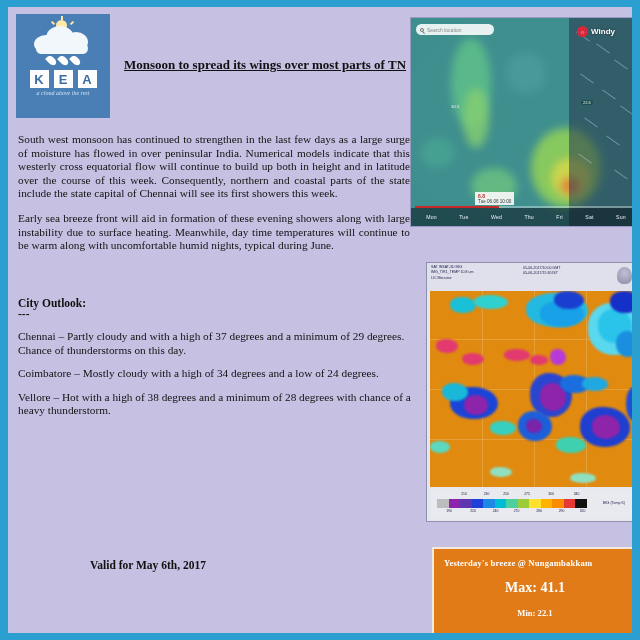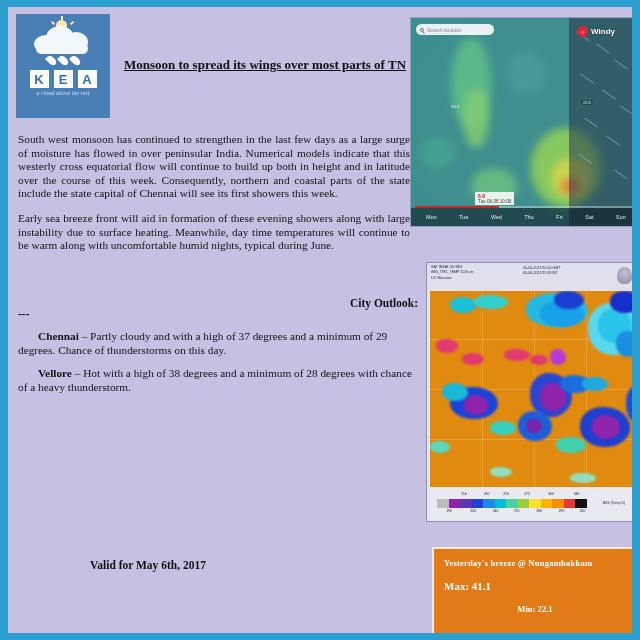--- a/index.html
+++ b/index.html
@@ -75,27 +75,27 @@
 
   
   #intro { left: 10px; top: 126px; width: 392px; }
   #intro p {
     font-size: 11.3px; line-height: 13.6px; color: #121212;
     text-align: justify; margin-bottom: 11px;
   }
 
   
   #outlook { left: 10px; top: 290px; width: 400px; }
-  #outlook h2 { font-size: 11.5px; font-weight: 700; color: #111; text-align: right; }
+  #outlook h2 { font-size: 11.5px; font-weight: 700; color: #111; }
   #outlook .dashes { font-size: 11.5px; font-weight: 700; color: #111; line-height: 11px; }
   #outlook .city {
     font-size: 11.3px; line-height: 13.6px; color: #121212;
     margin-top: 10px; text-align: left;
   }
-  #outlook .city b { font-weight: 700; margin-left: 20px; }
+  #outlook .city b { font-weight: 400; }
 
   
   #valid {
     left: 82px; top: 552px;
     font-size: 11.5px; font-weight: 700; color: #111;
   }
 
   
   #windy {
     left: 402px; top: 10px; width: 232px; height: 210px;
@@ -213,21 +213,21 @@
     color: #1a1a44; font-family: "Liberation Sans", sans-serif;
   }
 
   
   #yday {
     left: 424px; top: 540px; width: 206px; height: 88px;
     background: #e07b18; border: 2px solid #f2e9df;
     padding: 9px 10px; color: #ffffff;
   }
   #yday .ytitle { font-size: 8.6px; font-weight: 700; letter-spacing: .2px; }
-  #yday .ymax { font-size: 11px; font-weight: 700; margin-top: 12px; }
+  #yday .ymax { font-size: 14px; font-weight: 700; margin-top: 12px; text-align: center; }
   #yday .ymin { font-size: 8.6px; font-weight: 700; margin-top: 12px; text-align: center; }
 </style>
 </head>
 <body>
 
 <div id="frame">
 
   <div id="logo" class="abs">
     <div id="logo-cloud">
       <div class="sun"></div>
@@ -258,20 +258,23 @@
     <p>South west monsoon has continued to strengthen in the last few days as a large surge of moisture has flowed in over peninsular India. Numerical models indicate that this westerly cross equatorial flow will continue to build up both in height and in latitude over the course of this week. Consequently, northern and coastal parts of the state include the state capital of Chennai will see its first showers this week.</p>
     <p>Early sea breeze front will aid in formation of these evening showers along with large instability due to surface heating. Meanwhile, day time temperatures will continue to be warm along with uncomfortable humid nights, typical during June.</p>
   </div>
 
   <div id="outlook" class="abs">
     <h2>City Outlook:</h2>
     <div class="dashes">---</div>
 
     <div class="city">
       <b>Chennai</b><span> – Partly cloudy and with a high of 37 degrees and a minimum of 29 degrees. Chance of thunderstorms on this day.</span>
+    </div>
+    <div class="city">
+      <b>Coimbatore</b><span> – Mostly cloudy with a high of 34 degrees and a low of 24 degrees.</span>
     </div>
     <div class="city">
       <b>Vellore</b><span> – Hot with a high of 38 degrees and a minimum of 28 degrees with chance of a heavy thunderstorm.</span>
     </div>
   </div>
 
   <div id="valid" class="abs">Valid for May 6th, 2017</div>
 
   <div id="windy" class="abs">
     <div id="windy-canvas">

